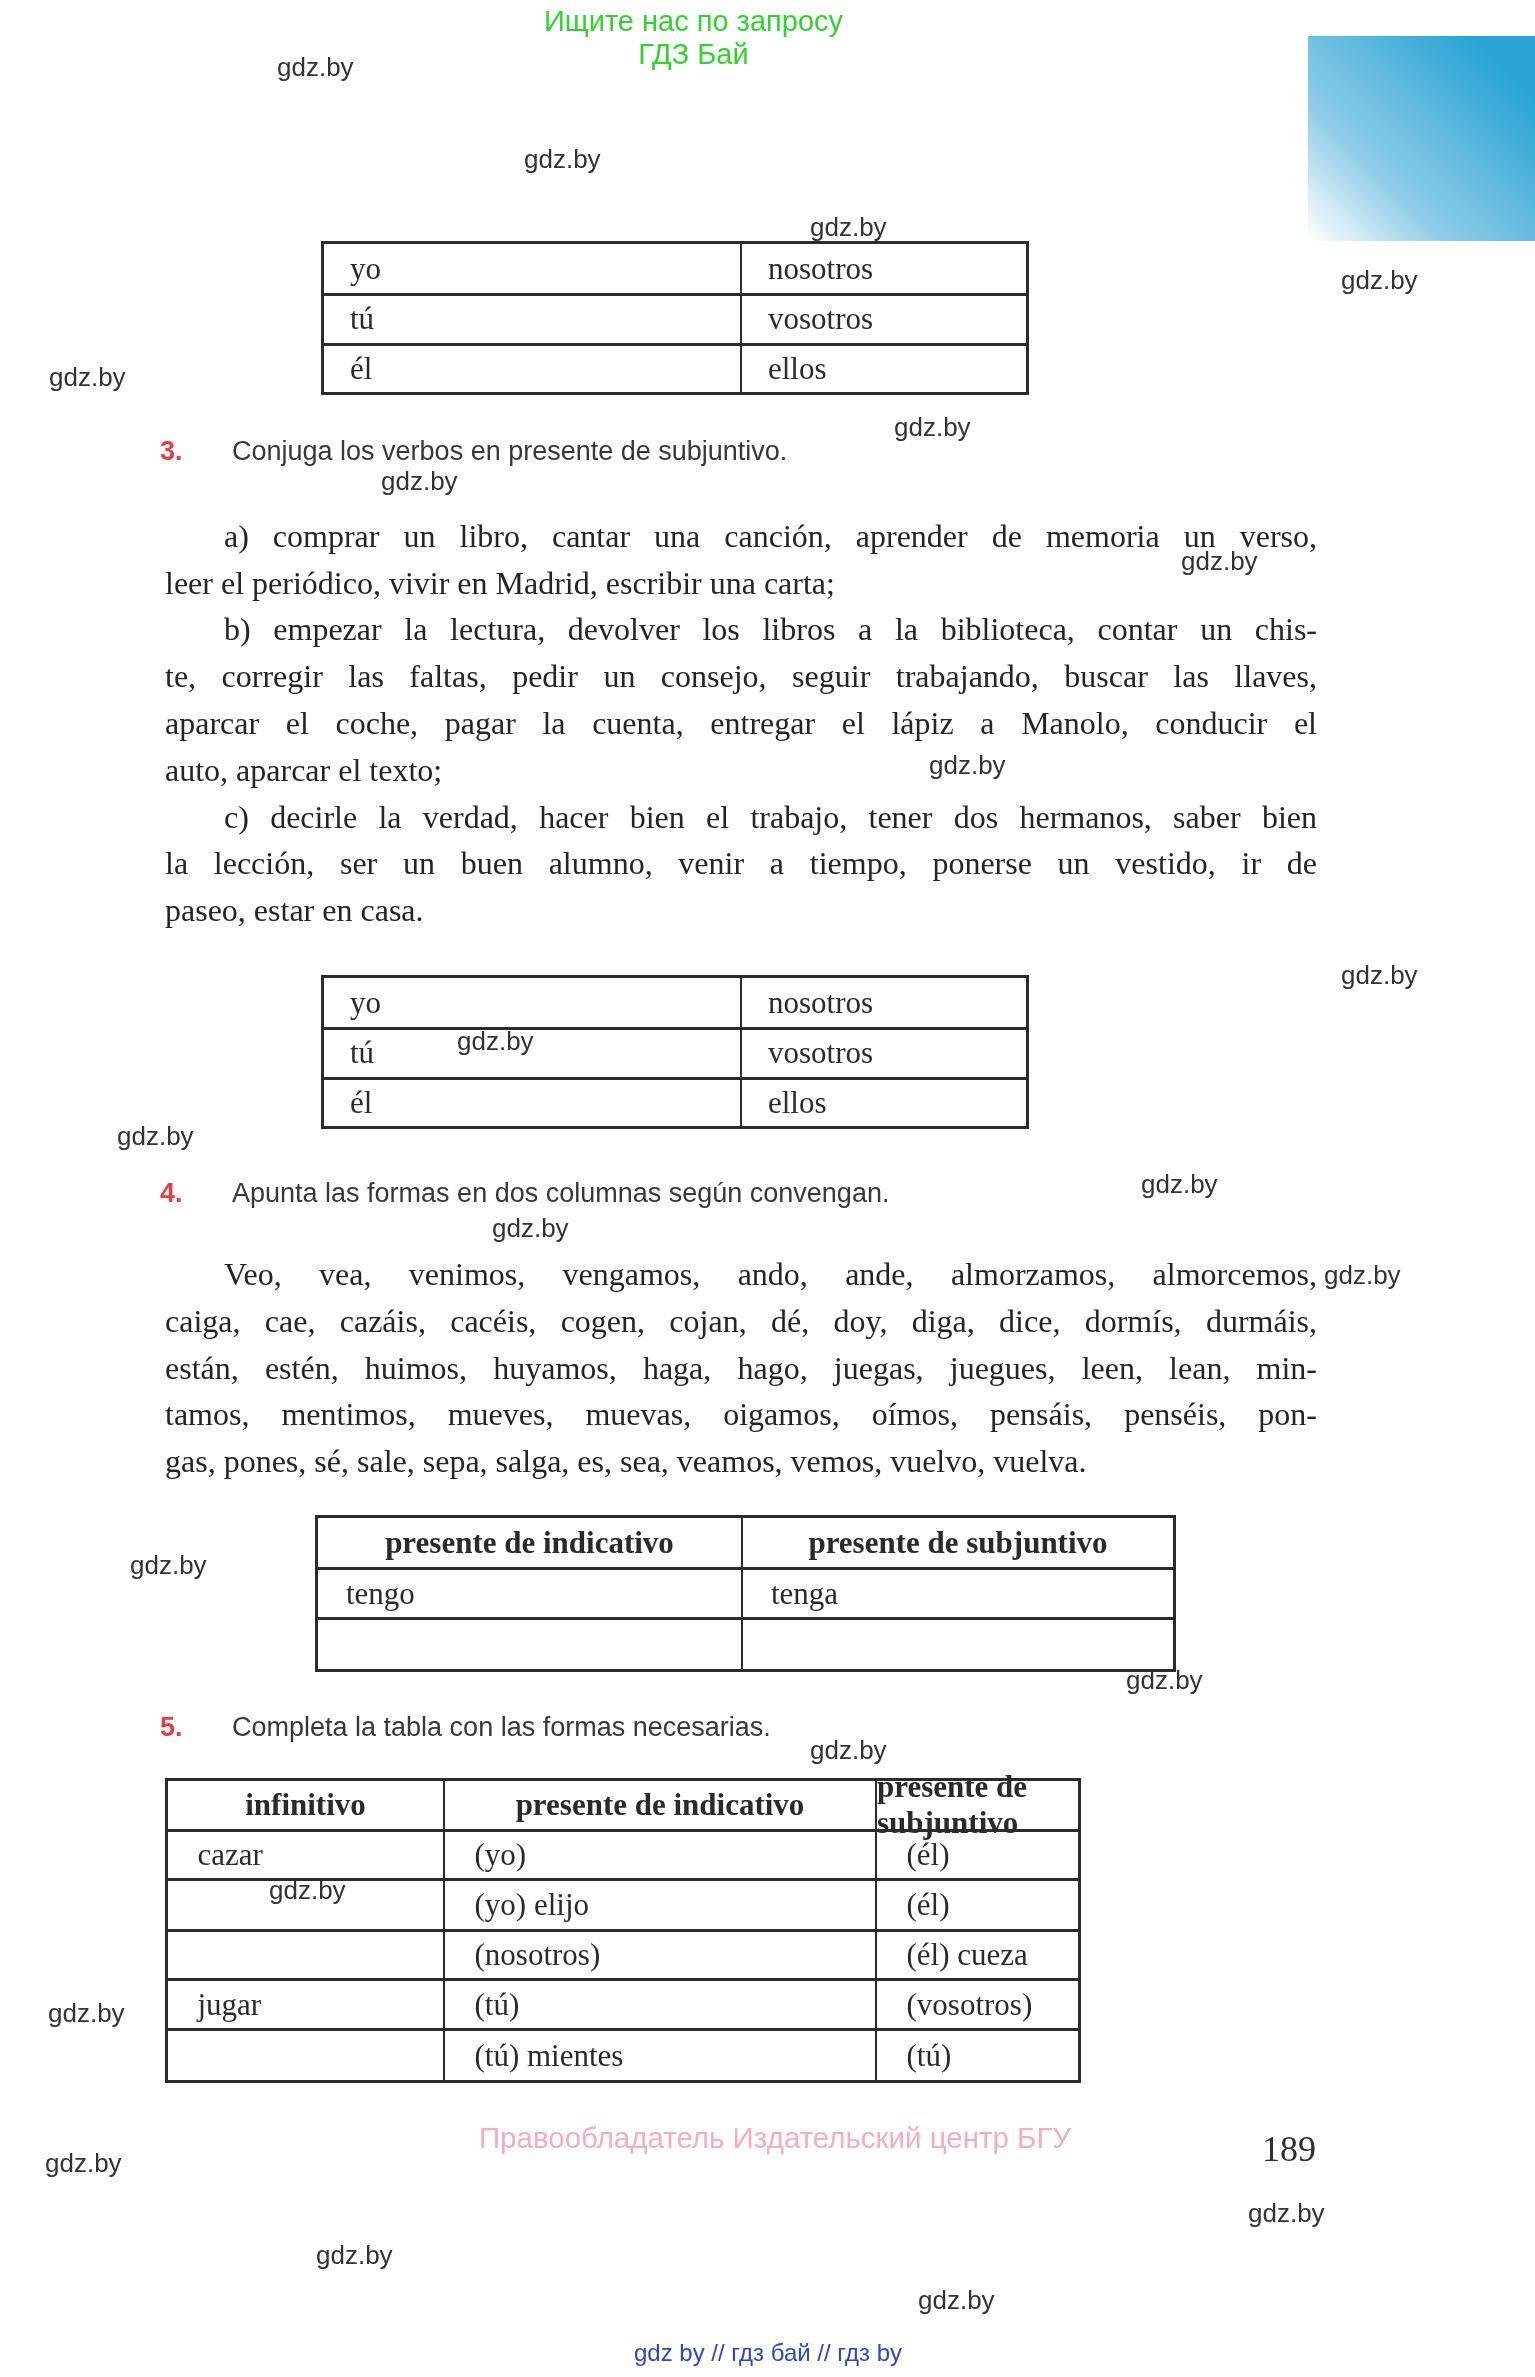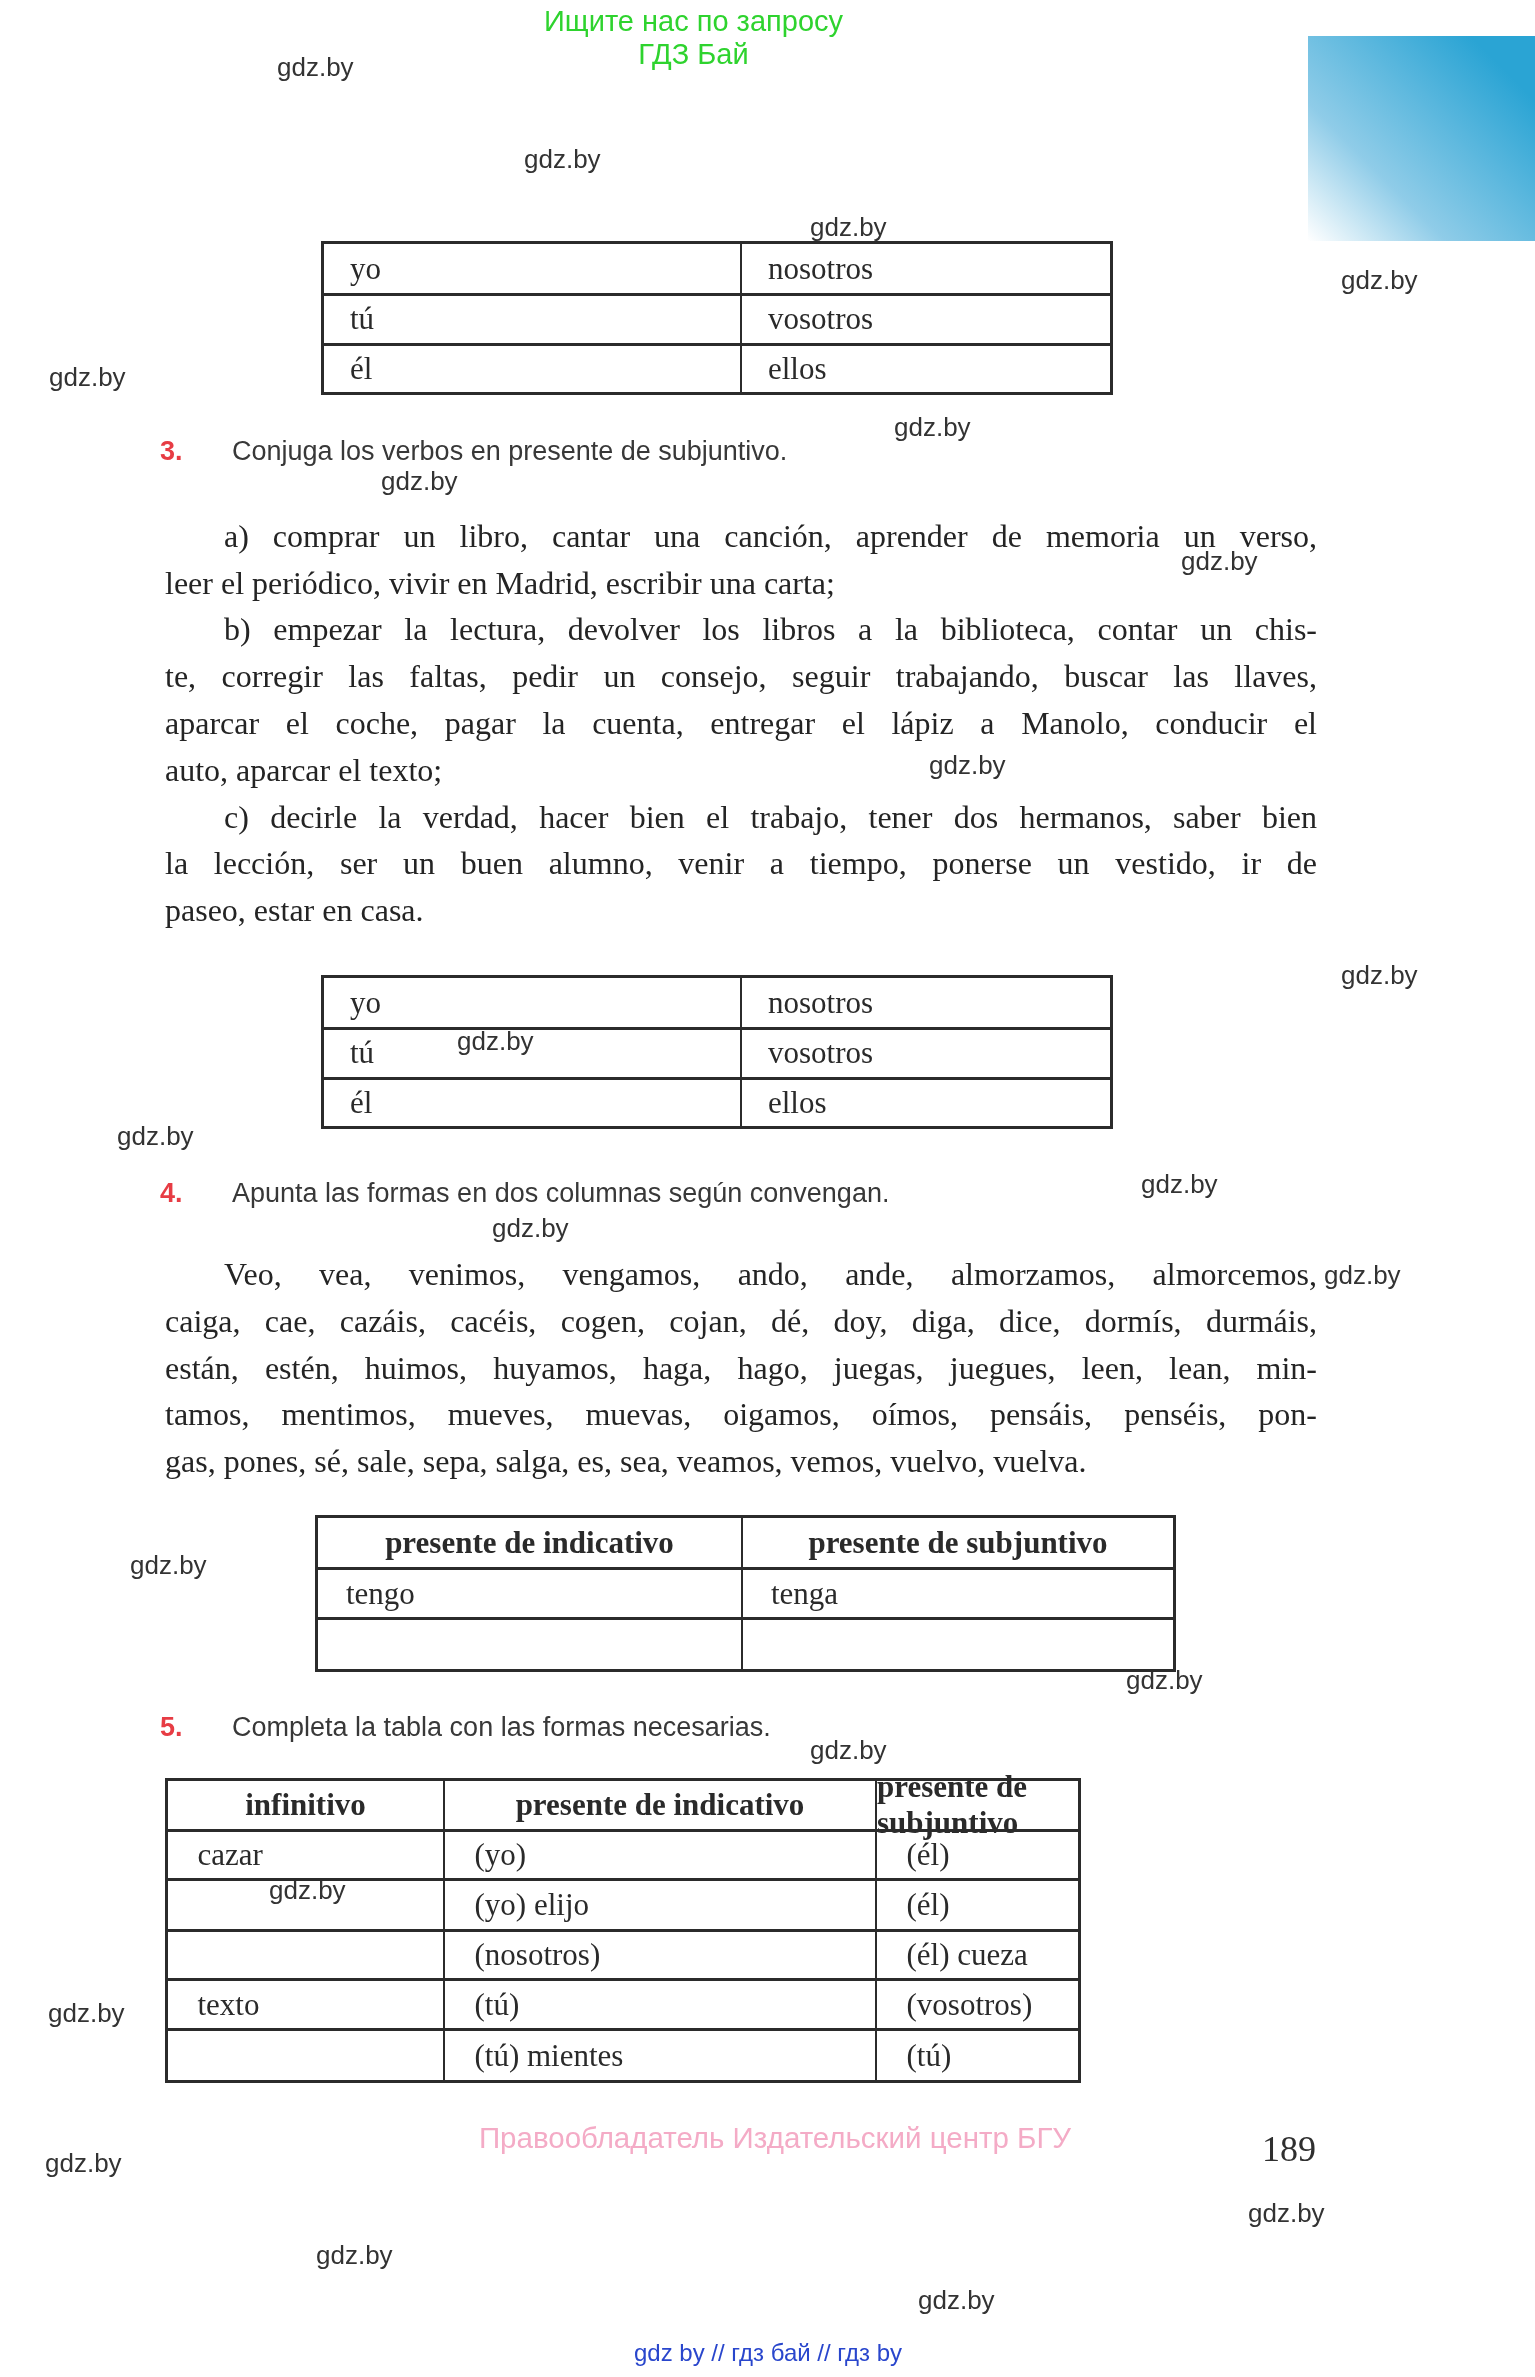--- a/index.html
+++ b/index.html
@@ -29,21 +29,21 @@
   .ex-title{position:absolute;left:232px;top:0;}
   
   .tline{
     position:absolute;left:165px;width:1152px;height:47px;line-height:47px;
     font-size:32px;white-space:nowrap;
   }
   .jline{white-space:normal;text-align:justify;text-align-last:justify;}
   .indent{text-indent:59px;}
   
   .ptable{
-    position:absolute;left:321px;width:792px;height:154px;box-sizing:border-box;
+    position:absolute;left:321px;width:708px;height:154px;box-sizing:border-box;
     border:3.5px solid #2b2b2b;display:grid;grid-template-columns:416px 1fr;
     grid-template-rows:repeat(3,1fr);
   }
   .ptable .cell{
     box-sizing:border-box;display:flex;align-items:center;padding-left:26px;
     font-size:31px;color:#2a2a2a;border-top:3.5px solid #2b2b2b;
   }
   .ptable .cell.r0{border-top:none;}
   .ptable .cell.c1{border-left:2.6px solid #2b2b2b;}
   
@@ -186,21 +186,21 @@
   <div class="cell r1 c2">(él)</div>
 
   <div class="cell r2 c0"></div>
   <div class="cell r2 c1">(yo) elijo</div>
   <div class="cell r2 c2">(él)</div>
 
   <div class="cell r3 c0"></div>
   <div class="cell r3 c1">(nosotros)</div>
   <div class="cell r3 c2">(él) cueza</div>
 
-  <div class="cell r4 c0">texto</div>
+  <div class="cell r4 c0">jugar</div>
   <div class="cell r4 c1">(tú)</div>
   <div class="cell r4 c2">(vosotros)</div>
 
   <div class="cell r5 c0"></div>
   <div class="cell r5 c1">(tú) mientes</div>
   <div class="cell r5 c2">(tú)</div>
 </div>
 
 <div class="copyright">Правообладатель Издательский центр БГУ</div>
 <div class="pagenum">189</div>

